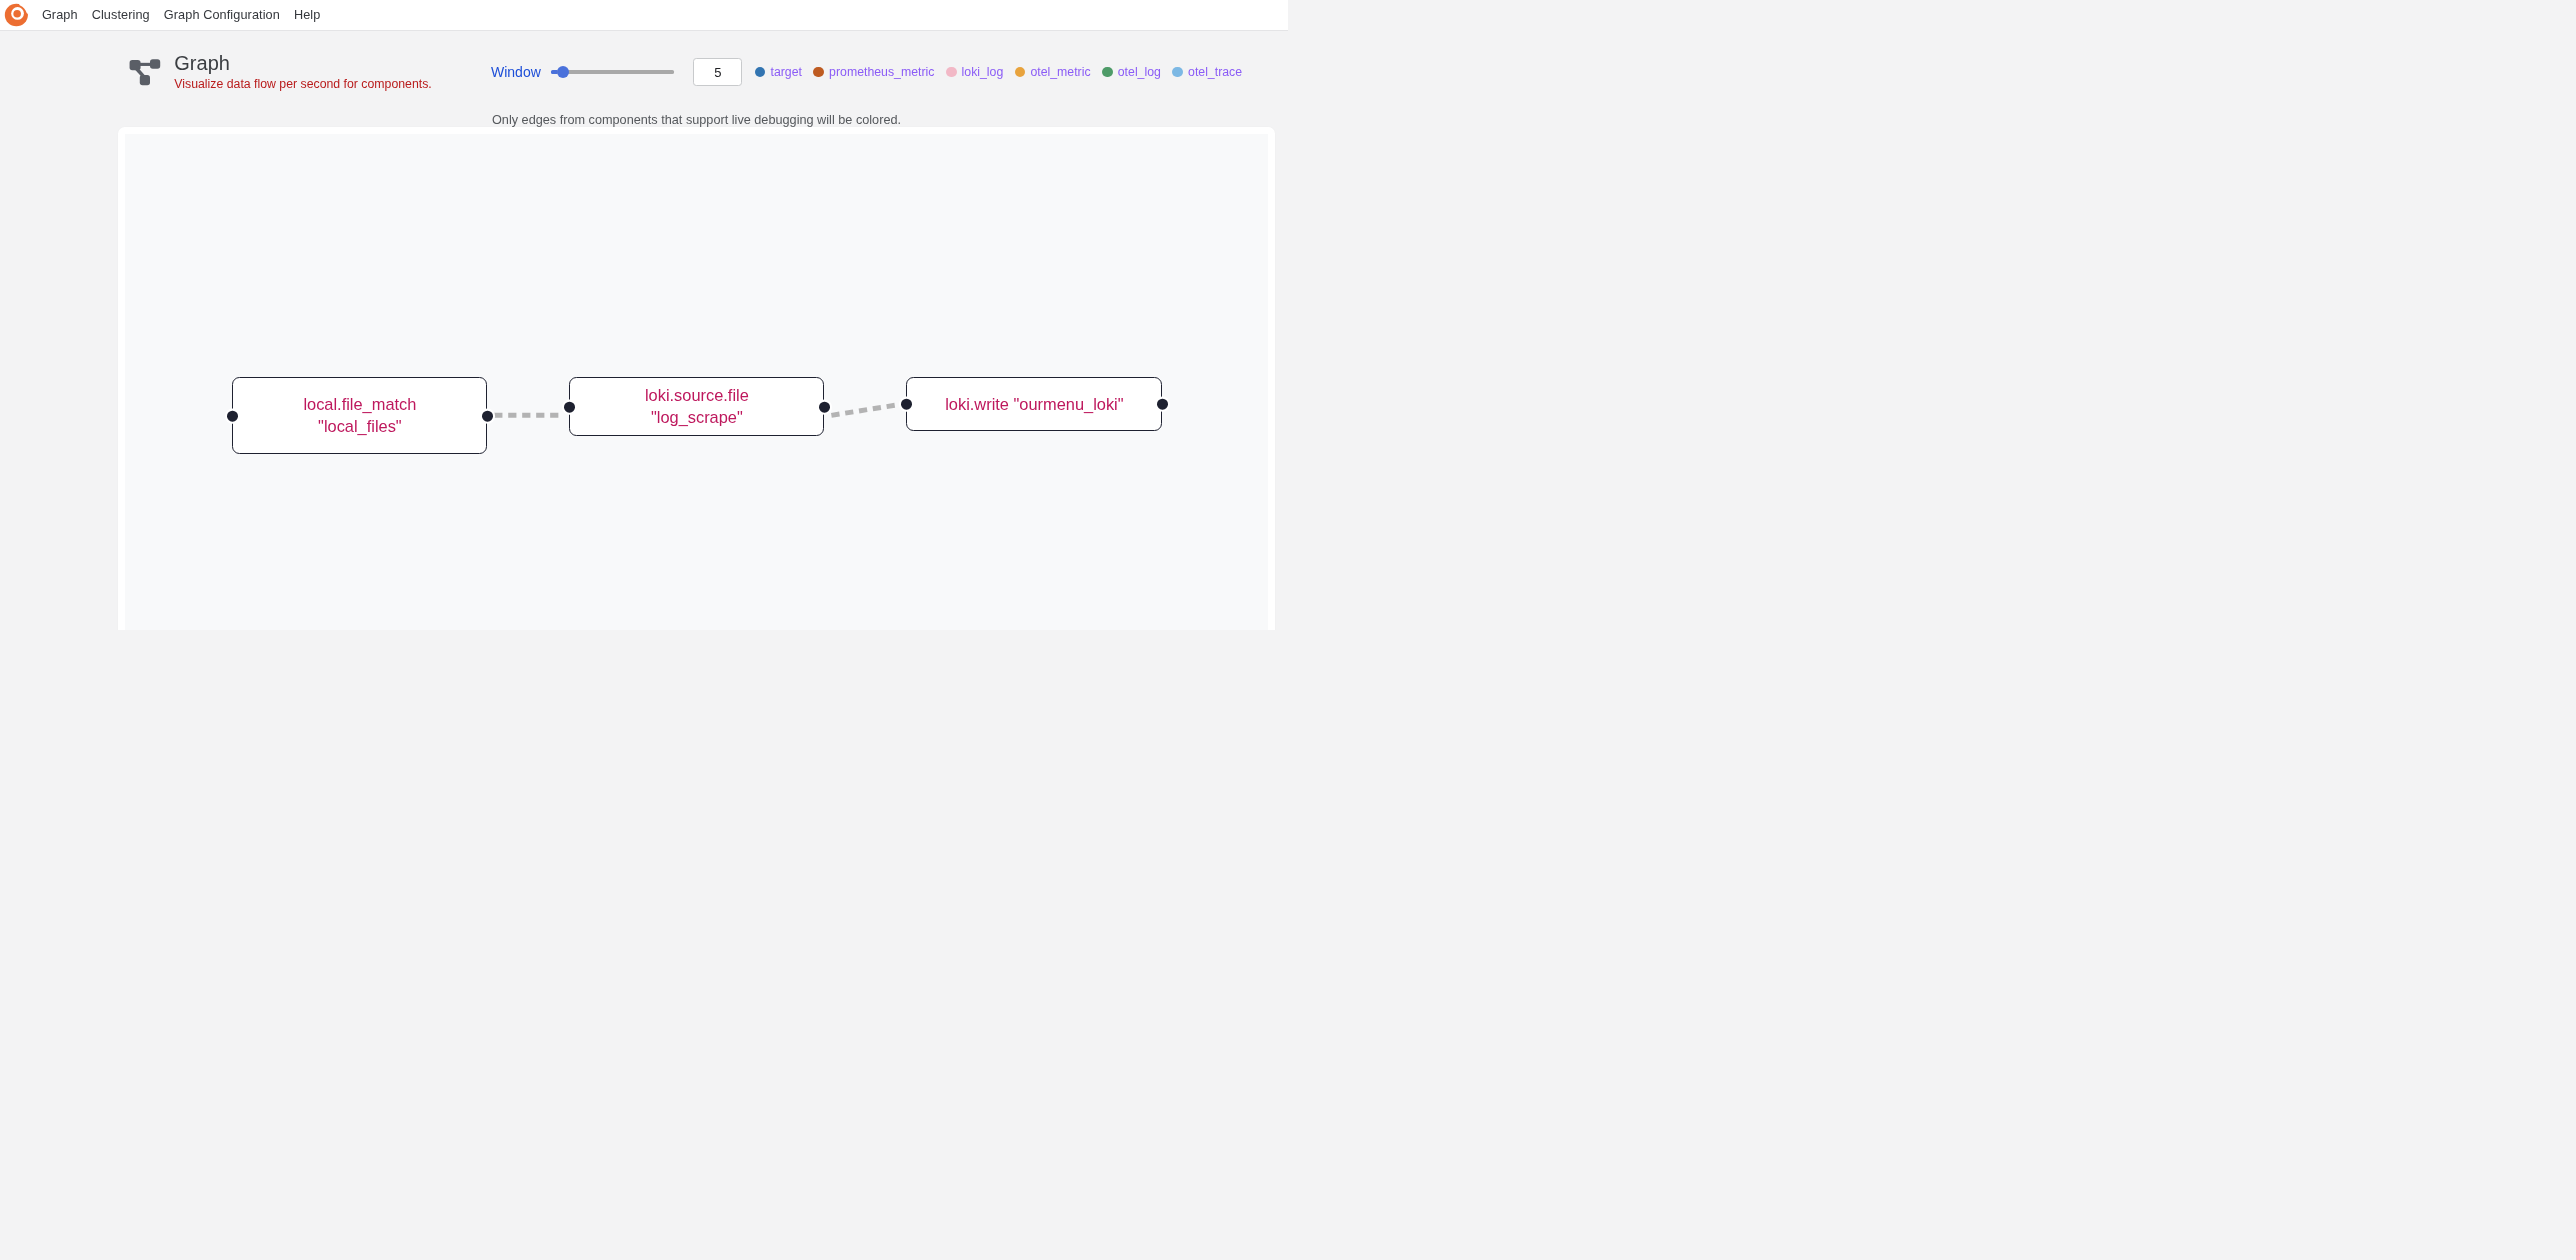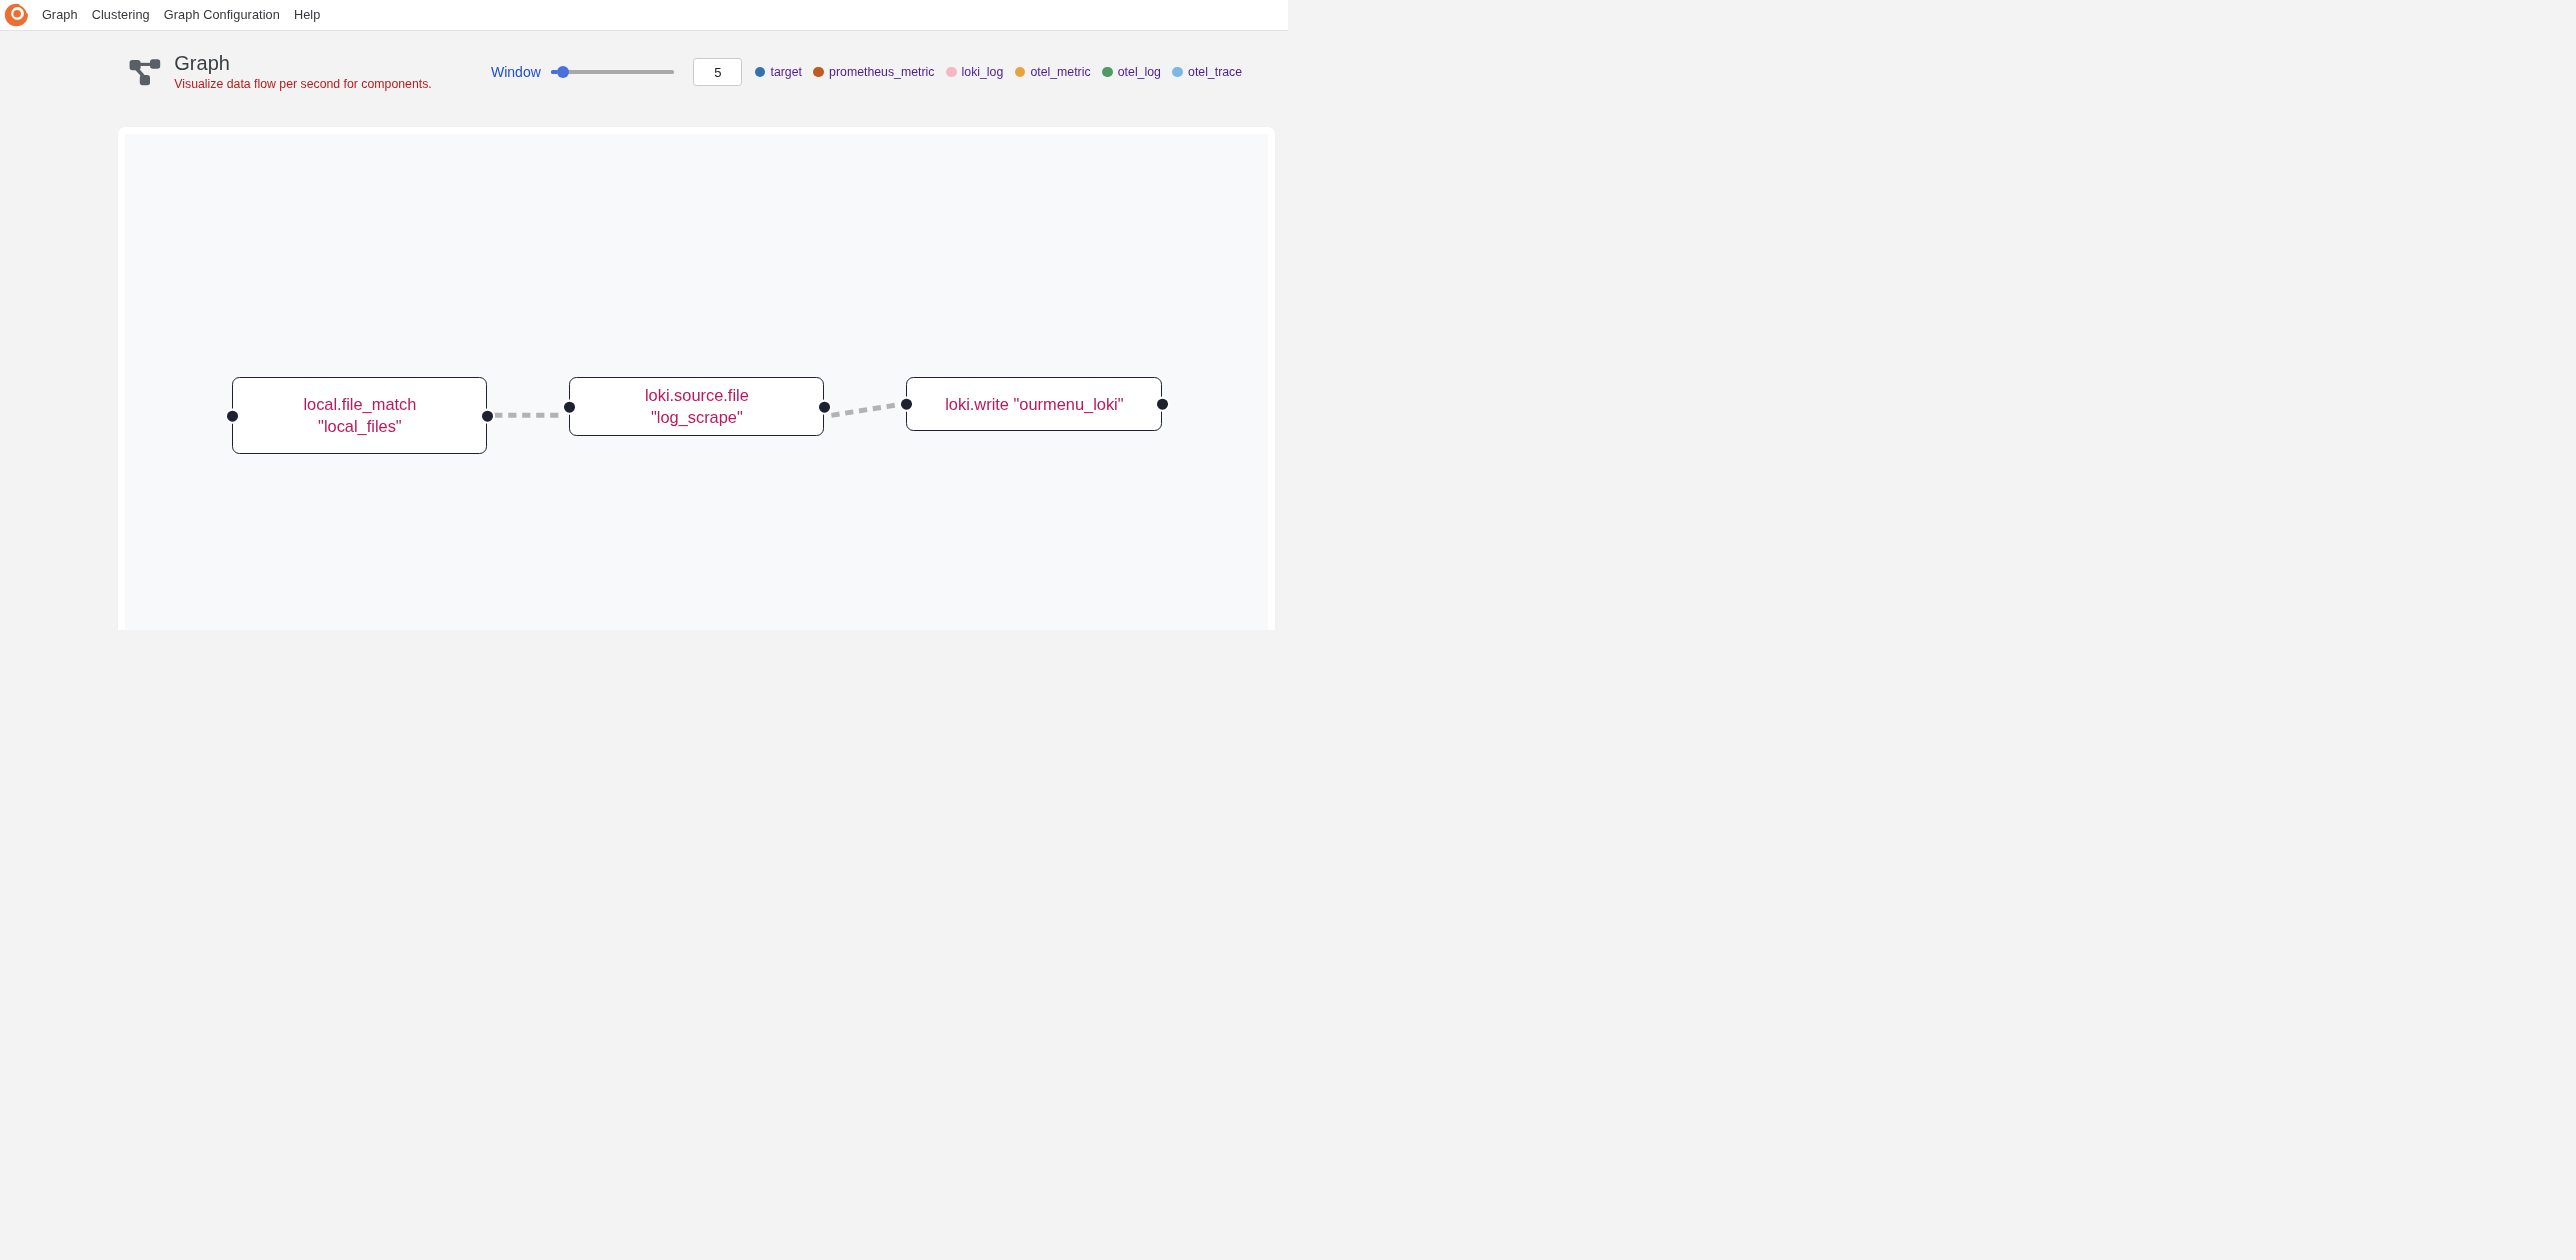--- a/index.html
+++ b/index.html
@@ -49,21 +49,21 @@
   }
   .winval {
     width: 49px; height: 28px; margin-left: 19px;
     border: 0.8px solid #C8CACC; border-radius: 3.3px;
     text-align: center; font-size: 13px; color: #202124;
     background: #fff; font-family: "Liberation Sans", sans-serif;
   }
   .legend { display: flex; align-items: center; margin-left: 12.3px; gap: 11.5px; }
   .legend-item { display: flex; align-items: center; gap: 5px; }
   .legend-dot { width: 10.7px; height: 10.7px; border-radius: 50%; flex: none; }
-  .legend-label { font-size: 12.3px; color: #4c1d95; white-space: nowrap; }
+  .legend-label { font-size: 12.3px; color: #8b5cf6; white-space: nowrap; }
 
   .note {
     position: absolute; left: 118px; width: 1157px; top: 82px;
     text-align: center; font-size: 12.7px; color: #55585C;
   }
 
   
   .card {
     margin: 0 13px 0 118px; height: 510px;
     background: #FFFFFF; border-radius: 6.6px; padding: 7.4px;
@@ -147,20 +147,21 @@
           <span class="legend-dot" style="background: rgb(78, 155, 104);"></span>
           <span class="legend-label">otel_log</span>
         </div>
         <div class="legend-item">
           <span class="legend-dot" style="background: rgb(124, 184, 228);"></span>
           <span class="legend-label">otel_trace</span>
         </div>
       </div>
   </div>
 
+  <p class="note">Only edges from components that support live debugging will be colored.</p>
 </section>
 
 <div class="card">
   <div class="canvas" id="canvas">
     <svg id="edges" viewBox="0 0 1389 602" width="1142" height="495">
         <line x1="449" y1="342" x2="531" y2="342" stroke="#B3B3B3" stroke-width="6" stroke-dasharray="10 7"></line>
         <line x1="859" y1="342" x2="941" y2="329" stroke="#B3B3B3" stroke-width="6" stroke-dasharray="10 7"></line>
       </svg>
   <div class="node" style="left: 107px; top: 243px; width: 255px; height: 77px; border-color: rgb(30, 33, 48);">
         <div>local.file_match</div>

